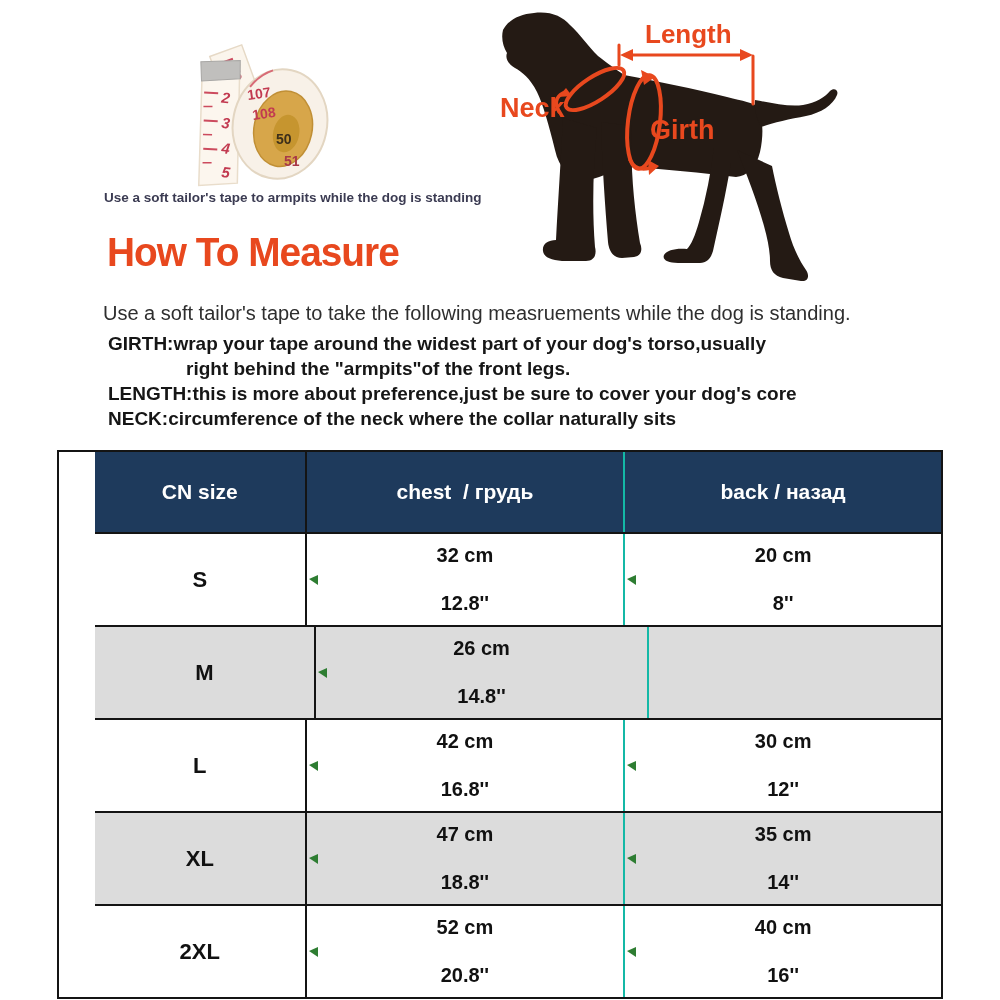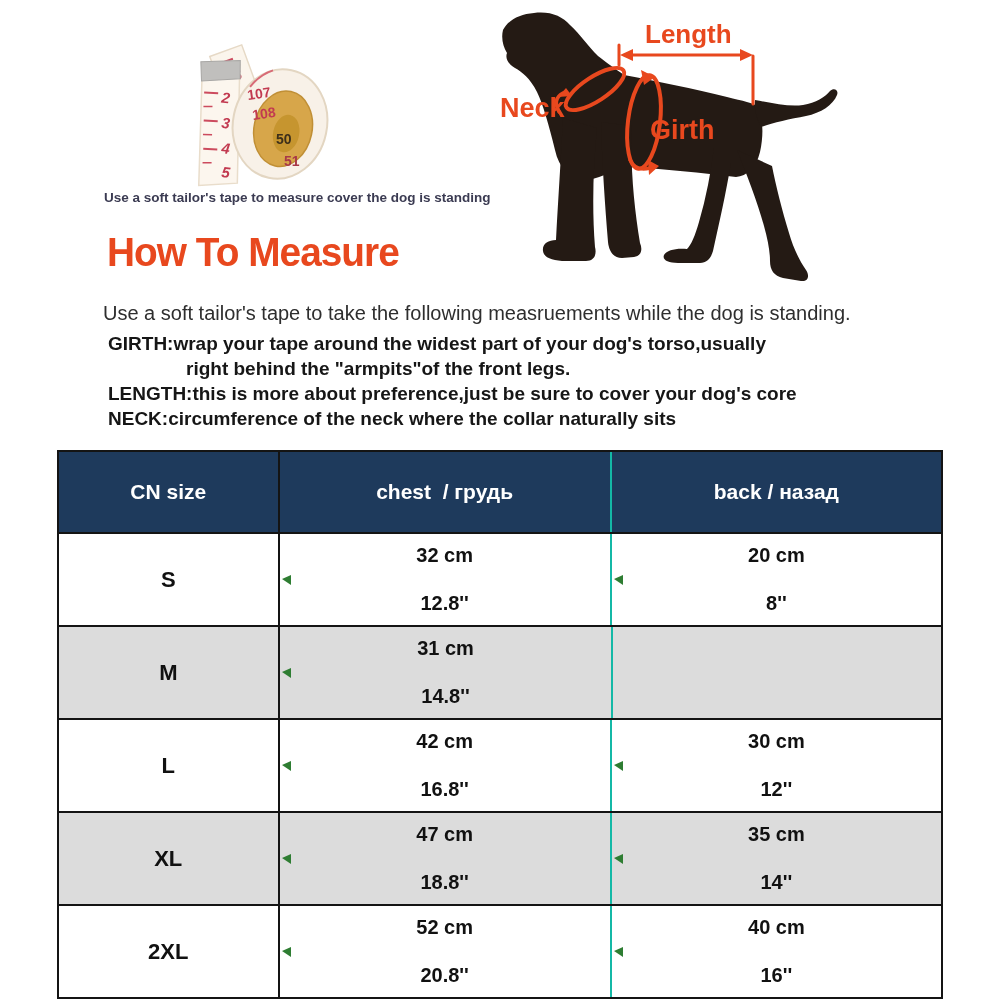--- a/index.html
+++ b/index.html
@@ -26,21 +26,21 @@
   }
   .notes{
     position:absolute;left:108px;top:331px;width:830px;
     font-size:19px;font-weight:bold;color:#161616;line-height:25px;
   }
   .notes div{white-space:nowrap;}
   .notes .indent{padding-left:78px;}
   
   .size-table{
     position:absolute;left:57px;top:450px;width:886px;
-    border:2px solid #141414;background:#fff;box-sizing:border-box;
+    border:2px solid #141414;background:#fff;box-sizing:border-box;padding-left:36px;
   }
   .thead{display:flex;height:80px;background:#1e3a5c;color:#fff;font-weight:bold;font-size:21px;}
   .trow{display:flex;height:91px;border-top:2px solid #141414;font-weight:bold;color:#111;background:#fff;}
   .trow.alt{background:#dcdcdc;}
   .cell{display:flex;align-items:center;justify-content:center;box-sizing:border-box;}
   .c1{width:221px;border-right:2px solid #141414;}
   .c2{width:333px;border-right:2px solid #14b8a6;}
   .c3{width:330px;}
   .thead .cell{white-space:pre;}
   .vcell{
@@ -91,21 +91,21 @@
         <ellipse cx="144" cy="86" rx="29" ry="38" fill="#d7a64a" stroke="#c08f35" stroke-width="1.5"></ellipse>
         <ellipse cx="148" cy="90" rx="13" ry="19" fill="#c6952f"></ellipse>
       </g>
       <text x="108" y="58" font-size="14" font-weight="bold" fill="#c23a50" transform="rotate(-8 108 58)">107</text>
       <text x="113" y="78" font-size="14" font-weight="bold" fill="#c23a50" transform="rotate(-8 113 78)">108</text>
       <text x="136" y="102" font-size="14" font-weight="bold" fill="#3d2f1a">50</text>
       <text x="144" y="124" font-size="14" font-weight="bold" fill="#a83848">51</text>
     </g>
   </svg>
 
-  <div class="tape-caption">Use a soft tailor's tape to measure cover the dog is standing</div>
+  <div class="tape-caption">Use a soft tailor's tape to armpits while the dog is standing</div>
 
   <svg class="dog-svg" viewBox="455 0 450 300">
     <g fill="#241a14">
       <path d="M503,30 C508,20 520,14 534,13 C550,11 562,16 570,25 C580,34 588,46 598,56
                C608,64 616,69 624,75 C655,81 695,89 727,97 C743,101 754,103 757,106
                C763,116 764,134 760,152 C756,168 747,176 736,177 C702,173 664,169 629,167
                C610,171 597,180 585,180 C569,178 559,168 555,150 C549,126 543,104 537,92
                C530,78 522,72 515,68 C508,64 505,58 507,53 C503,47 501,38 503,30 Z"></path>
       <path d="M563,118 C561,158 558,202 556,240 C548,240 542,244 543,251 C544,258 553,261 566,261
                L586,261 C594,261 597,255 595,247 C592,210 593,168 597,128 Z"></path>
@@ -176,21 +176,21 @@
         <span class="marker"></span>
         <span>20 cm</span>
         <span>8''</span>
       </div>
     </div>
 
     <div class="trow alt">
       <div class="cell c1 size-label">M</div>
       <div class="cell c2 vcell">
         <span class="marker"></span>
-        <span>31 cm</span>
+        <span>26 cm</span>
         <span>14.8''</span>
       </div>
     </div>
 
     <div class="trow">
       <div class="cell c1 size-label">L</div>
       <div class="cell c2 vcell">
         <span class="marker"></span>
         <span>42 cm</span>
         <span>16.8''</span>

